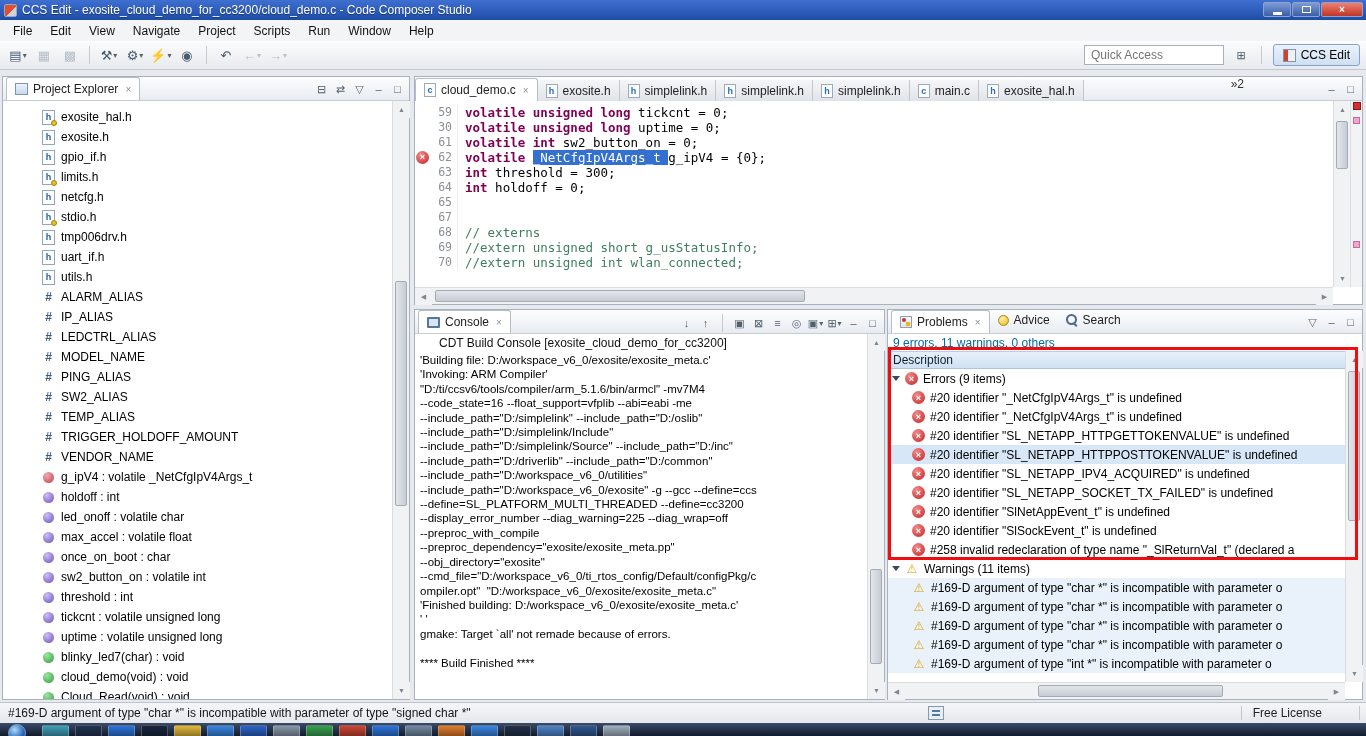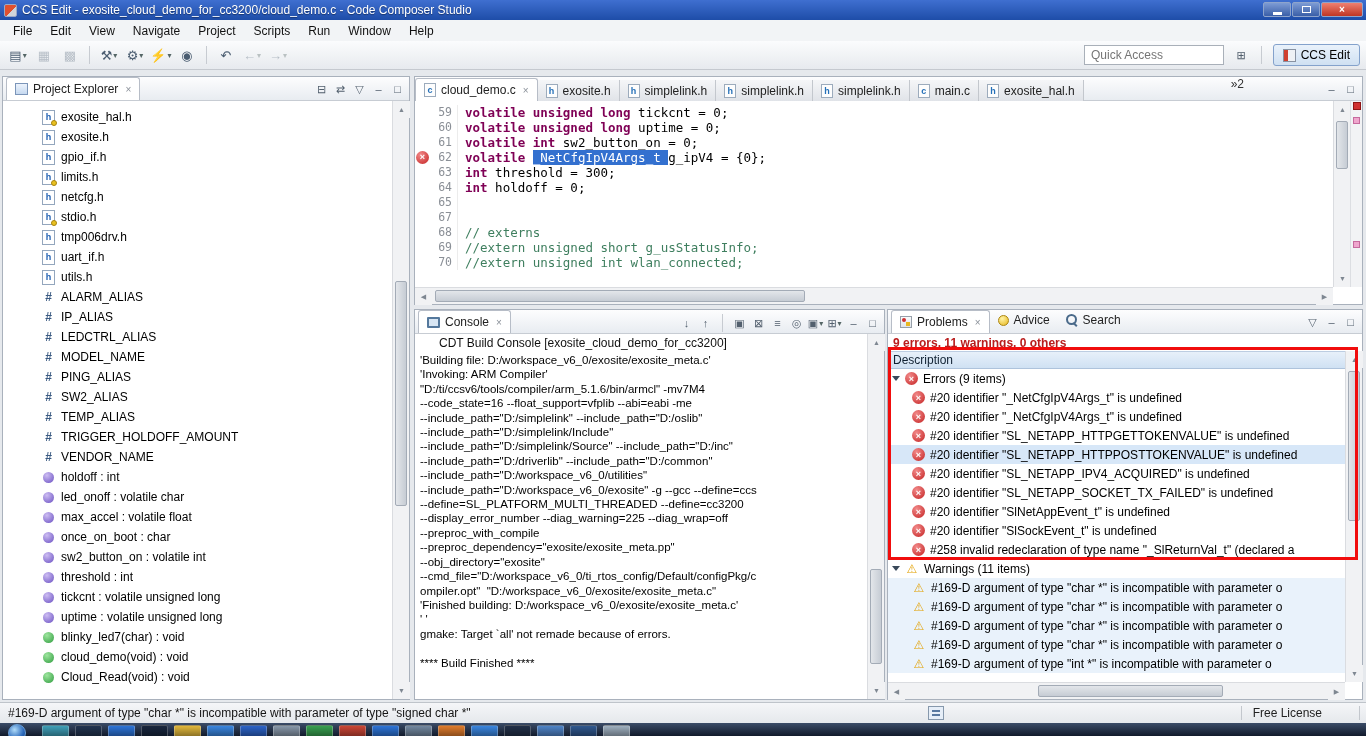--- a/index.html
+++ b/index.html
@@ -129,21 +129,21 @@
   #editor-hsb .sb-thumb { left:20px; width:370px; }
 
   
   #console-sub { position:absolute; top:26px; left:5px; color:#101010; white-space:nowrap;margin-left:19px; }
   #console-pre { position:absolute; top:43px; left:5px; right:21px; bottom:2px; overflow:hidden;
     font-family:Liberation Sans, sans-serif; font-size:11.5px; line-height:14.4px; color:#000; }
   #console-sb { top:24px; right:0; bottom:0; }
   #console-sb .sb-thumb { top:235px; height:95px; }
 
   
-  #problems-summary { position:absolute; top:26px; left:5px; color:#b91c1c;font-weight:bold; }
+  #problems-summary { position:absolute; top:26px; left:5px; color:#0369a1; }
   #problems-header { position:absolute; top:41px; left:0; right:17px; height:18px;
     background:linear-gradient(#e7f0fa,#cfe1f3); border-top:1px solid #bccde2;
     border-bottom:1px solid #aec3dc; padding:1px 0 0 5px; color:#123; }
   #problem-rows { position:absolute; top:59px; left:0; right:17px; bottom:17px; overflow:hidden; }
   .prow { height:19px; display:flex; align-items:center; gap:5px; padding-left:4px; white-space:nowrap; }
   .prow.error, .prow.warning { padding-left:24px; }
   .prow.warning { background:#e9f2fb; }
   .prow.selected { background:#d7e7f8; }
   .twisty { width:0; height:0; border-left:4px solid transparent; border-right:4px solid transparent;
     border-top:5px solid #39495a; flex:none; }
@@ -357,20 +357,24 @@
         </div>
         <div class="tree-item">
           <span class="def-icon">#</span>
           <span class="titem-label">TRIGGER_HOLDOFF_AMOUNT</span>
         </div>
         <div class="tree-item">
           <span class="def-icon">#</span>
           <span class="titem-label">VENDOR_NAME</span>
         </div>
         <div class="tree-item">
+          <span class="dot var-error"></span>
+          <span class="titem-label">g_ipV4 : volatile _NetCfgIpV4Args_t</span>
+        </div>
+        <div class="tree-item">
           <span class="dot var"></span>
           <span class="titem-label">holdoff : int</span>
         </div>
         <div class="tree-item">
           <span class="dot var"></span>
           <span class="titem-label">led_onoff : volatile char</span>
         </div>
         <div class="tree-item">
           <span class="dot var"></span>
           <span class="titem-label">max_accel : volatile float</span>
@@ -450,21 +454,21 @@
         </span>
       <span class="etab-overflow">»2</span>
       <span class="tabbar-tools">
         <span class="tool-ic">–</span>
         <span class="tool-ic">□</span>
       </span>
     </div>
     <div id="editor-body">
       <div id="code">
           <div class="code-line"><span class="ann"></span><span class="lnum">59</span><span class="ltext"><span class="kw">volatile unsigned long</span><span class="pl"> tickcnt = 0;</span></span></div>
-          <div class="code-line"><span class="ann"></span><span class="lnum">60</span><span class="ltext"><span class="kw">volatile unsigned long</span><span class="pl"> uptime = 0;</span></span></div>
+          <div class="code-line"><span class="ann"></span><span class="lnum">30</span><span class="ltext"><span class="kw">volatile unsigned long</span><span class="pl"> uptime = 0;</span></span></div>
           <div class="code-line"><span class="ann"></span><span class="lnum">61</span><span class="ltext"><span class="kw">volatile int</span><span class="pl"> sw2_button_on = 0;</span></span></div>
           <div class="code-line"><span class="ann"><span class="err-badge">×</span></span><span class="lnum">62</span><span class="ltext"><span class="kw">volatile</span><span class="pl"> </span><span class="seltok">_NetCfgIpV4Args_t </span><span class="pl">g_ipV4 = {0};</span></span></div>
           <div class="code-line"><span class="ann"></span><span class="lnum">63</span><span class="ltext"><span class="kw">int</span><span class="pl"> threshold = 300;</span></span></div>
           <div class="code-line"><span class="ann"></span><span class="lnum">64</span><span class="ltext"><span class="kw">int</span><span class="pl"> holdoff = 0;</span></span></div>
           <div class="code-line"><span class="ann"></span><span class="lnum">65</span><span class="ltext"></span></div>
           <div class="code-line"><span class="ann"></span><span class="lnum">67</span><span class="ltext"></span></div>
           <div class="code-line"><span class="ann"></span><span class="lnum">68</span><span class="ltext"><span class="cm">// externs</span></span></div>
           <div class="code-line"><span class="ann"></span><span class="lnum">69</span><span class="ltext"><span class="cm">//extern unsigned short g_usStatusInfo;</span></span></div>
           <div class="code-line"><span class="ann"></span><span class="lnum">70</span><span class="ltext"><span class="cm">//extern unsigned int wlan_connected;</span></span></div>
         </div>

